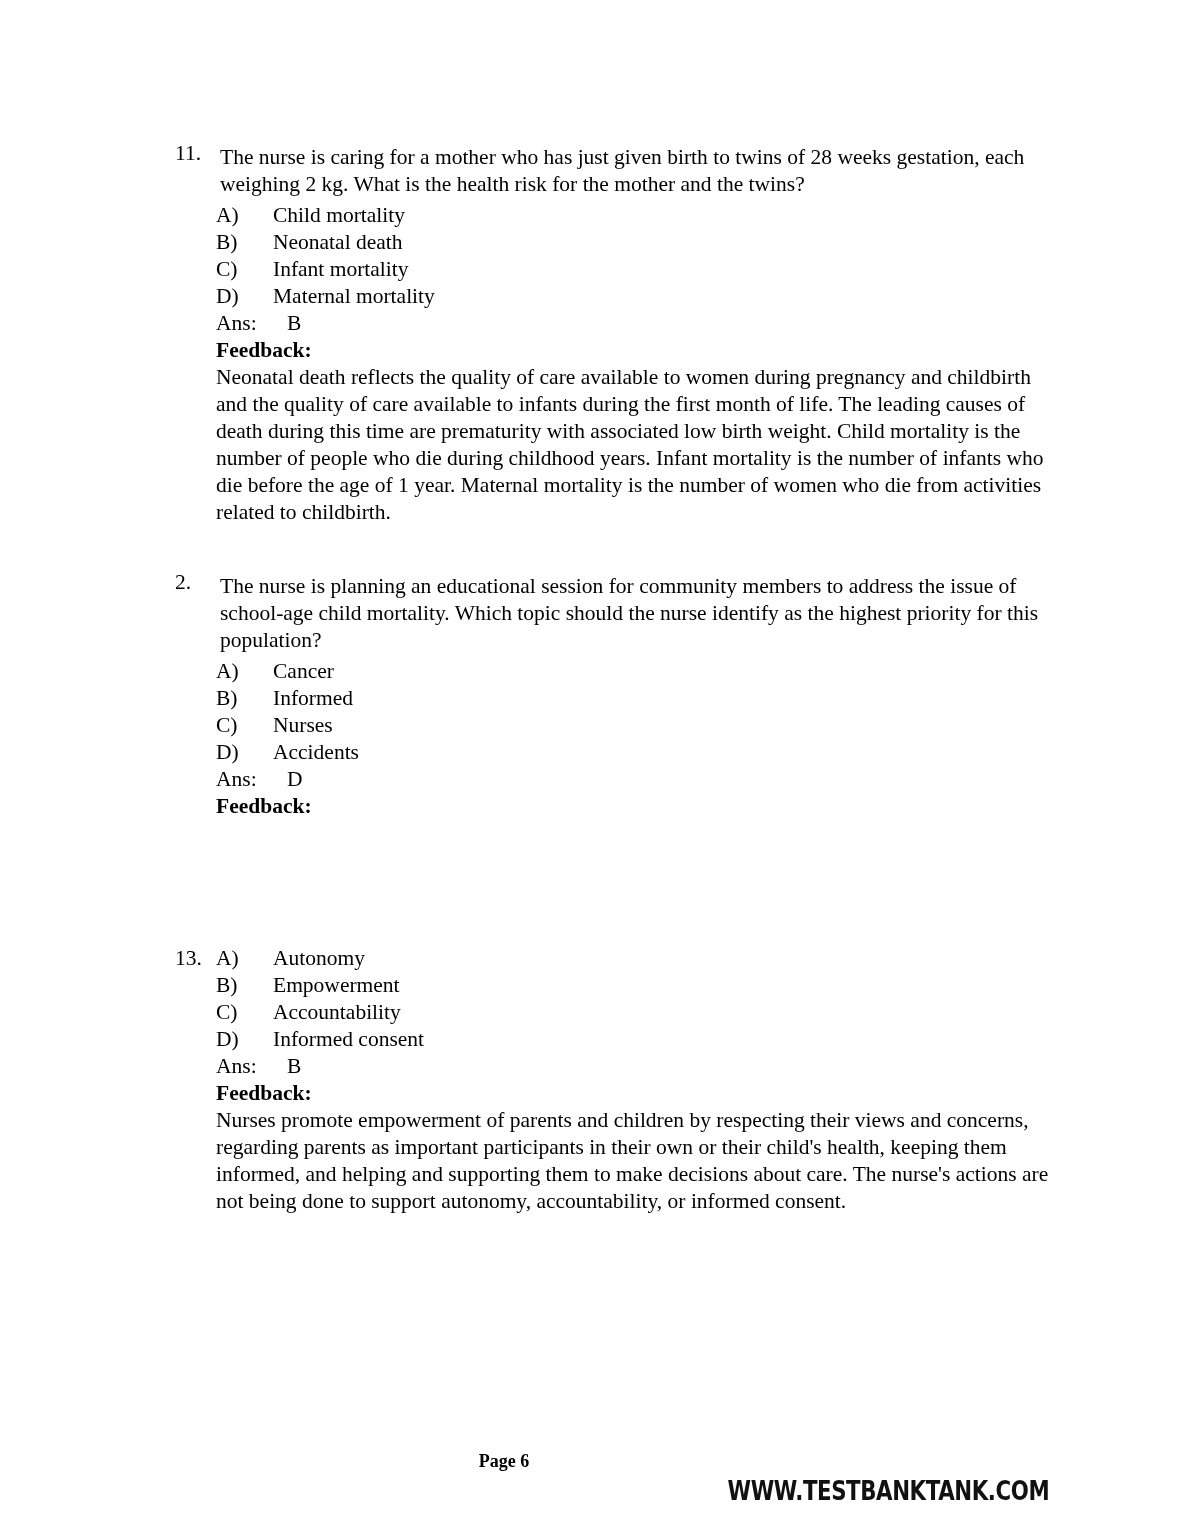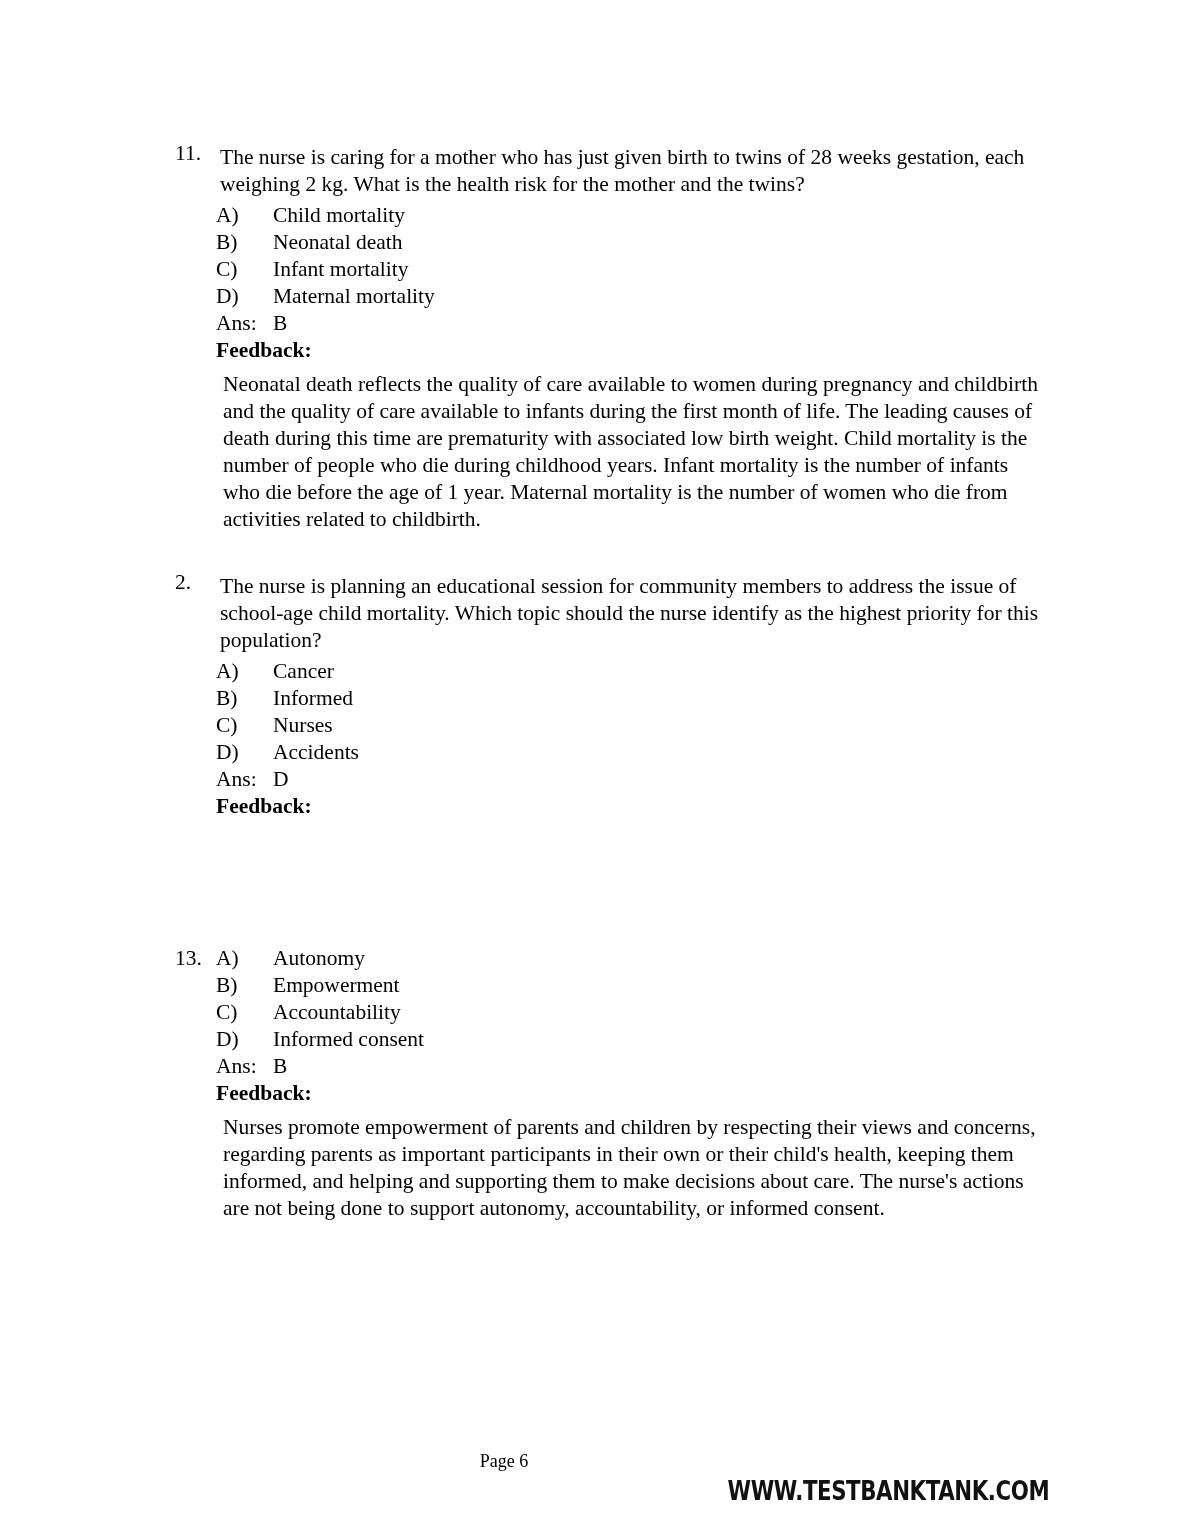--- a/index.html
+++ b/index.html
@@ -8,30 +8,30 @@
       font-family: "Liberation Serif", serif; color: #000;
       font-size: 21.5px; line-height: 27px;
     }
     .question { position: absolute; left: 175px; width: 880px; }
     .q-num { position: absolute; left: 0; top: 0; width: 40px; }
     .q-body { margin-left: 41px; }
     .q-stem { margin: 4px; }
     .options { margin: 0; padding: 0; list-style: none; }
     .option { display: flex; }
     .opt-letter { width: 57px; flex: none; }
-    .ans { display: flex; }
+    .ans { display: flex; gap: 14px; }
     .ans-label { width: 57px; flex: none; }
     .feedback-heading { font-weight: bold; }
-    .feedback-text { margin: 7px; }
+    .feedback-text { margin: 0; }
     #q11 { top: 140px; }
     #q12 { top: 569px; }
     #q13 { top: 945px; }
     .page-num {
       position: absolute; top: 1448px; left: 0; width: 1008px;
-      text-align: center; font-size: 18px;
+      text-align: center; font-size: 18px; font-weight: bold;
     }
     .page-num span { position: relative; left: 0; }
     .watermark {
       position: absolute; top: 1478px; right: 141px;
       font-family: "DejaVu Sans", sans-serif; font-weight: bold;
       font-size: 26px; letter-spacing: -0.5px; transform: scaleX(0.82);
       transform-origin: right center; color: #111;
     }
   </style>
 </head>

